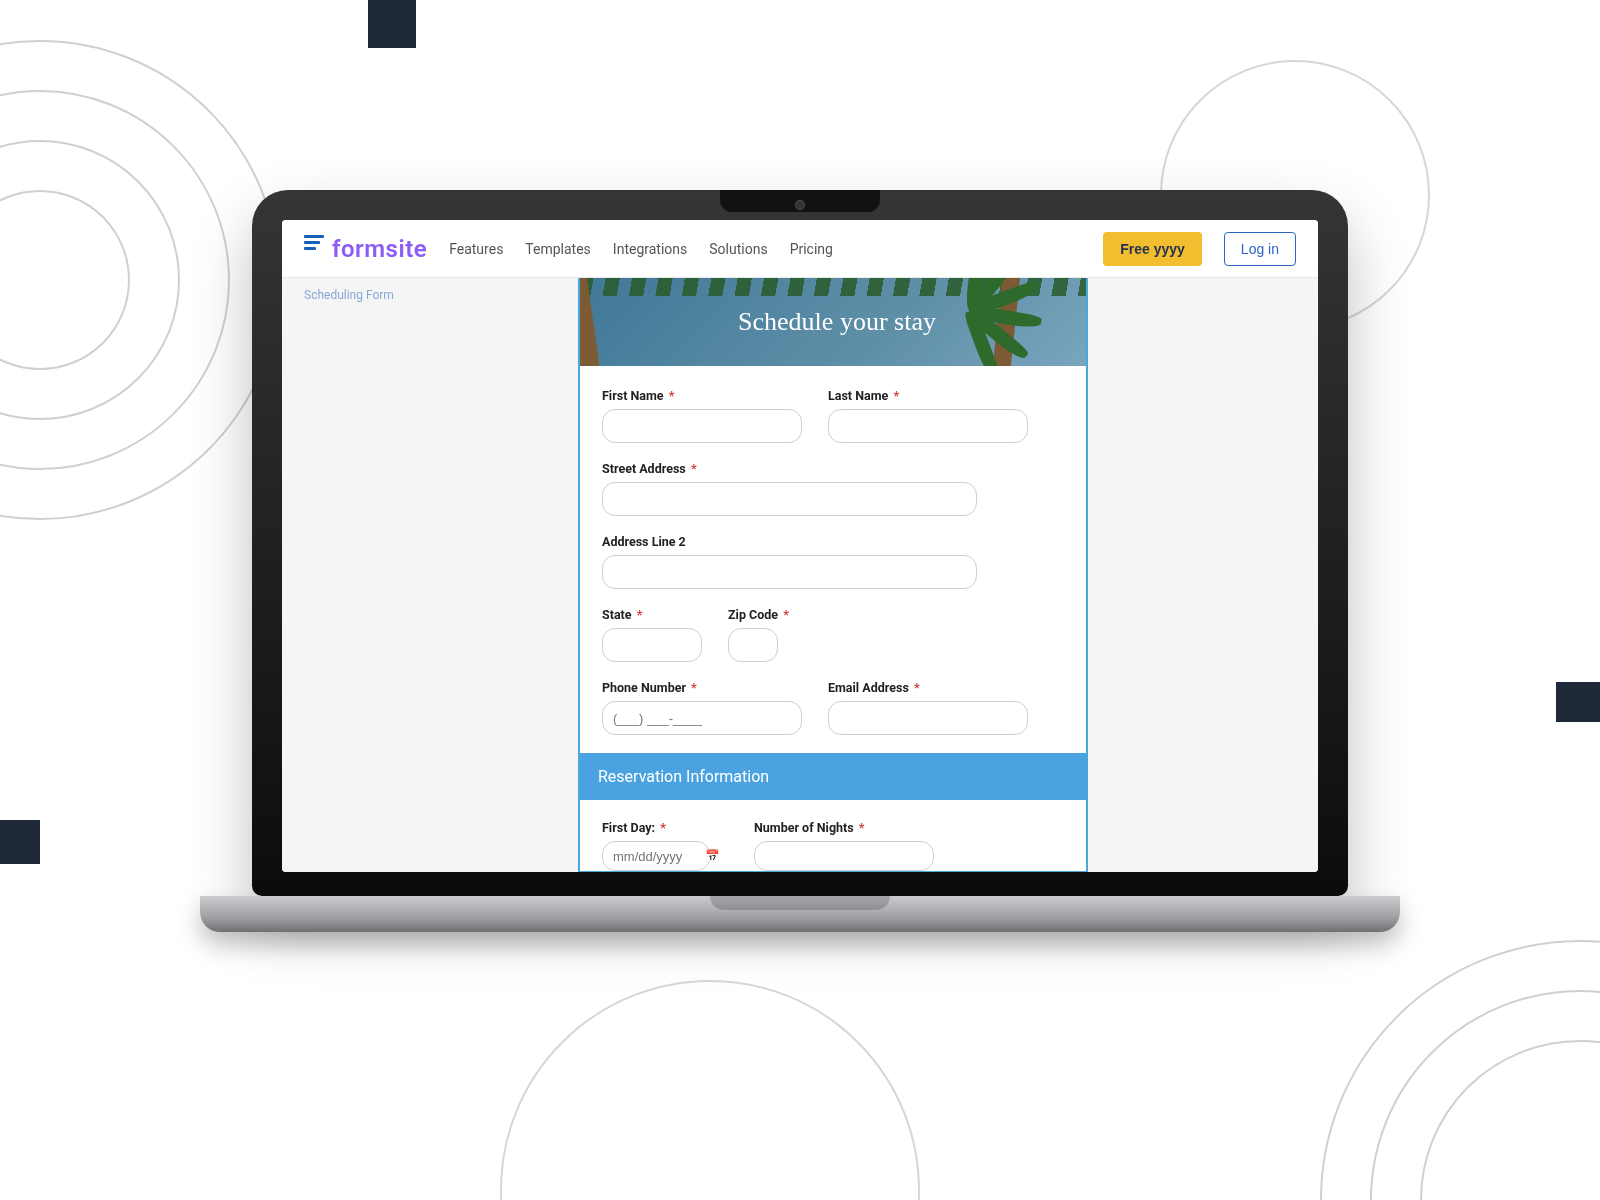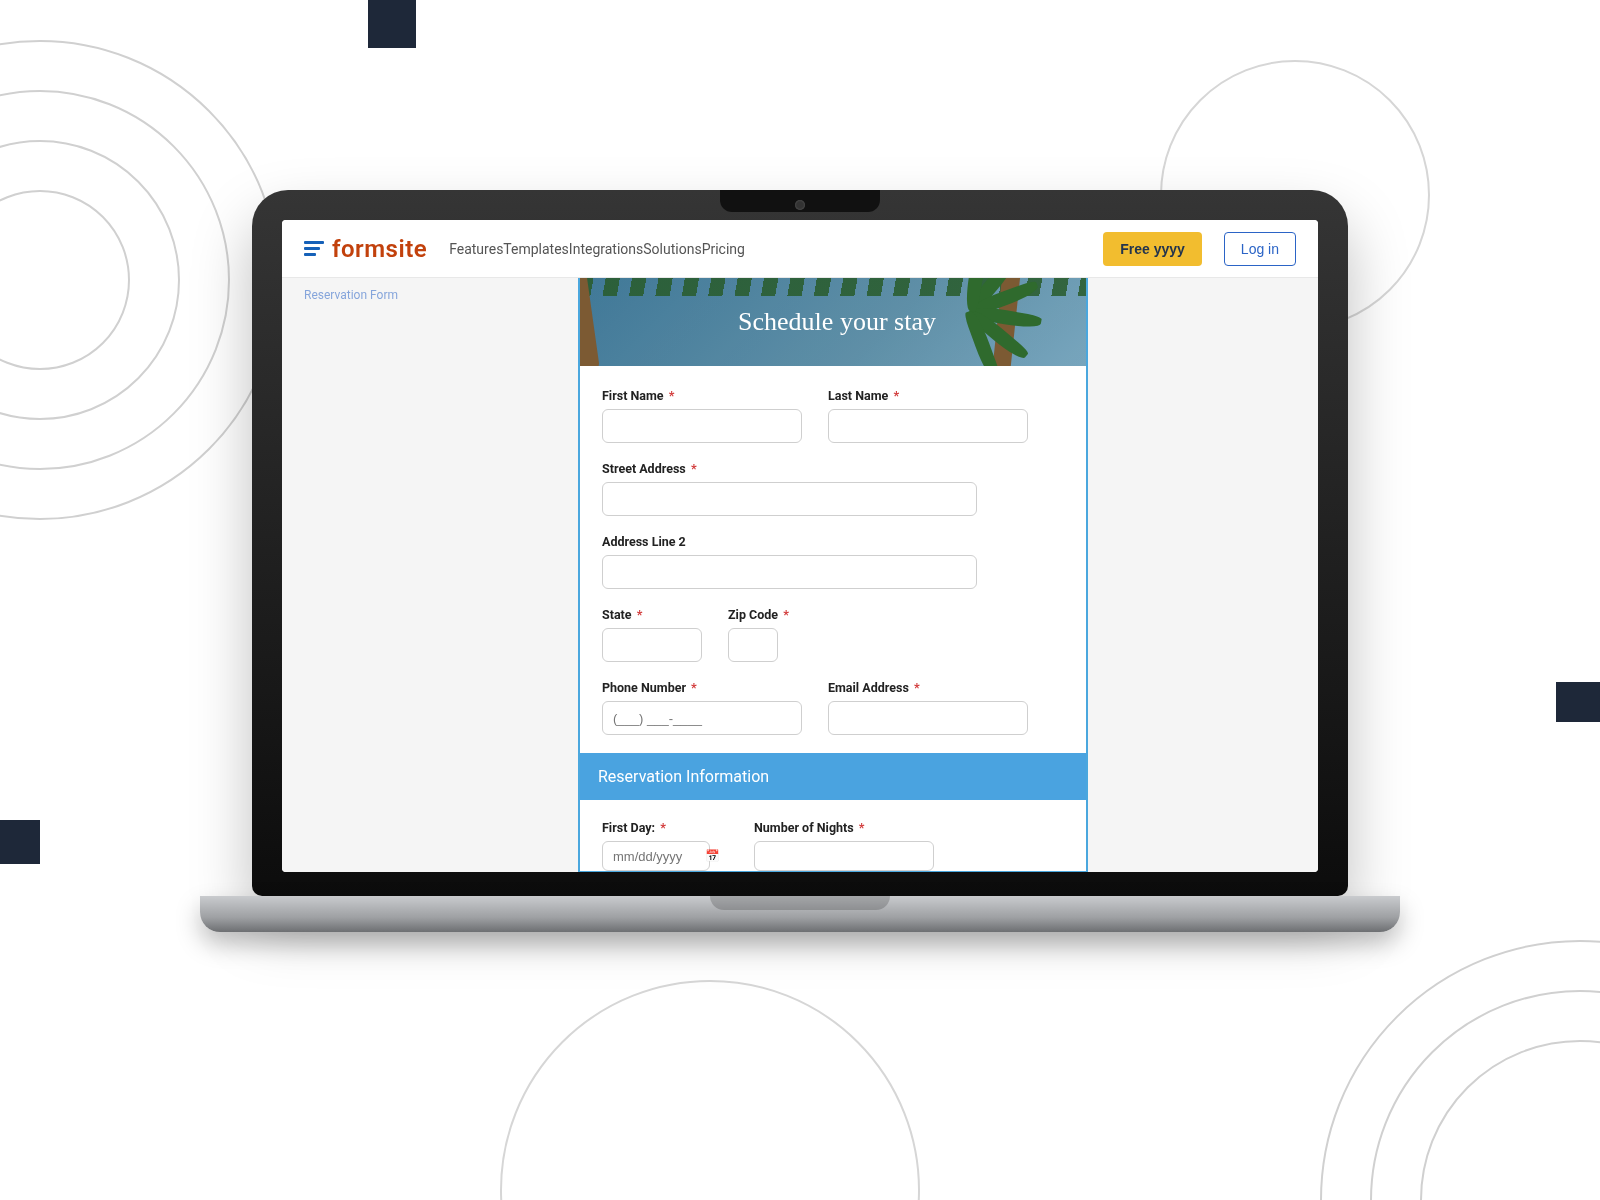--- a/index.html
+++ b/index.html
@@ -32,26 +32,26 @@
   .laptop { position: absolute; top: 190px; left: 252px; width: 1096px; height: 770px; }
   .lid { position: relative; width: 100%; height: 706px; background: linear-gradient(180deg,#353535,#0c0c0c); border-radius: 36px 36px 10px 10px; padding: 30px 30px 24px 30px; box-shadow: 0 30px 60px rgba(0,0,0,.25); }
   .bezel-top { position: absolute; top: 0; left: 50%; transform: translateX(-50%); width: 160px; height: 22px; background: #111; border-bottom-left-radius: 12px; border-bottom-right-radius: 12px; }
   .camera { position: absolute; top: 10px; left: 50%; transform: translateX(-50%); width: 10px; height: 10px; background: #333; border-radius: 50%; box-shadow: inset 0 0 2px #666; }
   .screen { position: relative; width: 100%; height: 100%; background: #ffffff; border-radius: 4px; overflow: hidden; }
   .base { position: relative; width: 1200px; height: 36px; left: -52px; background: linear-gradient(180deg,#c9cbce,#9ea0a3 60%,#6d6f72); border-radius: 0 0 20px 20px; box-shadow: 0 12px 24px rgba(0,0,0,.25); }
   .base-notch { position: absolute; top: 0; left: 50%; transform: translateX(-50%); width: 180px; height: 14px; background: rgba(0,0,0,.18); border-bottom-left-radius: 14px; border-bottom-right-radius: 14px; }
 
   
   .site-header { height: 58px; border-bottom: 1px solid #e8e8e8; display: flex; align-items: center; padding: 0 22px; gap: 22px; background: #ffffff; }
-  .logo { display: flex; align-items: center; gap: 8px; color: #c2410c; font-weight: 600; font-size: 24px; letter-spacing: .5px; }
+  .logo { display: flex; align-items: flex-start; gap: 8px; color: #8b5cf6; font-weight: 600; font-size: 24px; letter-spacing: .5px; }
   .logo-icon { display: inline-flex; flex-direction: column; gap: 3px; }
   .logo-icon span { display: block; width: 20px; height: 3px; background: #1661b8; border-radius: 1px; }
   .logo-icon span:nth-child(2){ width: 16px; }
   .logo-icon span:nth-child(3){ width: 12px; }
-  .nav { display: flex; font-size: 14px; color: #555; }
+  .nav { display: flex; gap: 22px; font-size: 14px; color: #555; }
   .nav a { color: #555; text-decoration: none; }
   .spacer { flex: 1; }
   .btn { display: inline-flex; align-items: center; justify-content: center; height: 34px; padding: 0 16px; border-radius: 4px; font-size: 14px; border: 1px solid transparent; cursor: pointer; }
   .btn-primary { background: #f2bd2f; color: #23344d; font-weight: 600; }
   .btn-outline { background: #fff; color: #2b64c6; border-color: #2b64c6; }
 
   
   .page { position: relative; height: calc(100% - 58px); background: #f5f5f5; overflow: hidden; }
   .sidebar-hint { position: absolute; left: 22px; top: 10px; font-size: 12px; color: #2b64c6; opacity: .55; }
 
@@ -68,21 +68,21 @@
   .fronds span:nth-child(5){ transform: rotate(70deg); }
   .fronds span:nth-child(6){ transform: rotate(-80deg); }
   .palm-left { position:absolute; left:-10px; bottom:-8px; width:22px; height:120px; background:#7c5a33; transform: rotate(-8deg); border-radius:10px; }
 
   .form-body { padding: 22px 22px 0 22px; }
   .row { display: flex; gap: 26px; margin-bottom: 18px; }
   .field { display: flex; flex-direction: column; gap: 6px; }
   .field.full { flex: 1; }
   .label { font-size: 12.5px; font-weight: 700; color: #222; }
   .req { color: #d23b3b; margin-left: 2px; }
-  .input { height: 34px; border: 1px solid #cfcfcf; border-radius: 6px; padding: 4px 10px; font-size: 13px; color: #555; background:#fff; }
+  .input { height: 34px; border: 1px solid #cfcfcf; border-radius: 13px; padding: 4px 10px; font-size: 13px; color: #555; background:#fff; }
   .input.small { height: 30px; }
   .w200 { width: 200px; }
   .w100 { width: 100px; }
   .w50  { width: 50px; }
   .w375 { width: 375px; }
   .section-bar { background: #4aa3e0; color: #ffffff; font-size: 16px; padding: 14px 18px; margin: 8px -22px 20px -22px; }
 
   .date-wrap { position: relative; width: 126px; }
   .date-wrap .cal-icon { position: absolute; right: 8px; top: 50%; transform: translateY(-50%); font-size: 12px; color: #444; }
 </style>
@@ -129,21 +129,21 @@
           <a href="#">Integrations</a>
           <a href="#">Solutions</a>
           <a href="#">Pricing</a>
         </nav>
         <div class="spacer"></div>
         <button class="btn btn-primary">Free yyyy</button>
         <button class="btn btn-outline" style="">Log in</button>
       </div>
 
       <div class="page">
-        <div class="sidebar-hint">Reservation Form</div>
+        <div class="sidebar-hint">Scheduling Form</div>
 
         <div class="form-wrapper">
 
           <div class="hero">
             <div class="palm-top"></div>
             <div class="palm-left"></div>
             <div class="trunk"></div>
             <div class="fronds">
                 <span></span>
                 <span></span>

